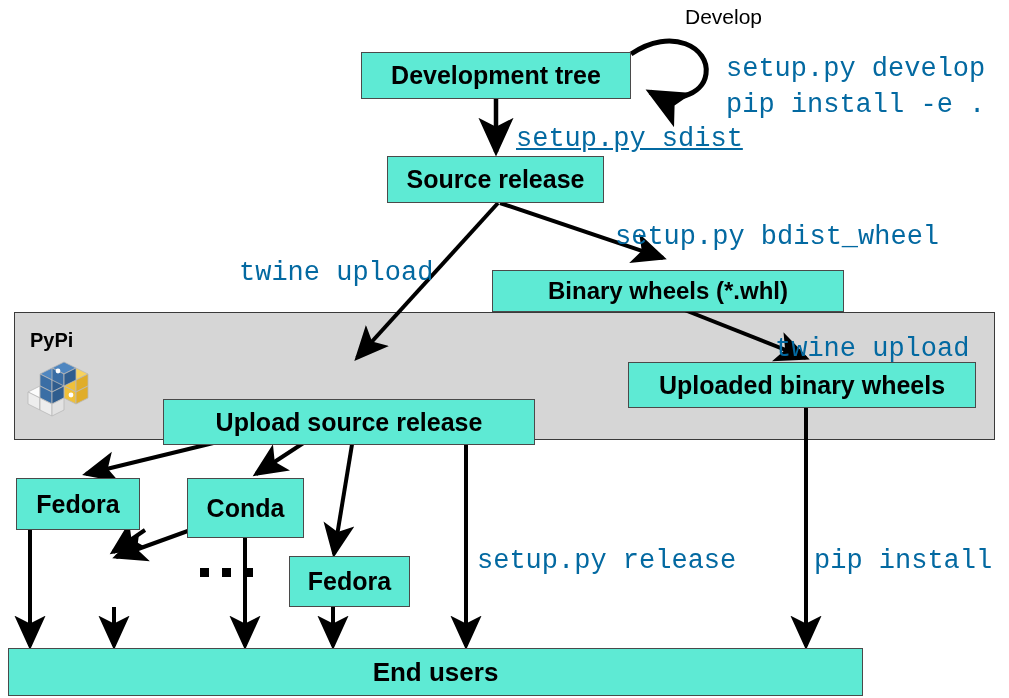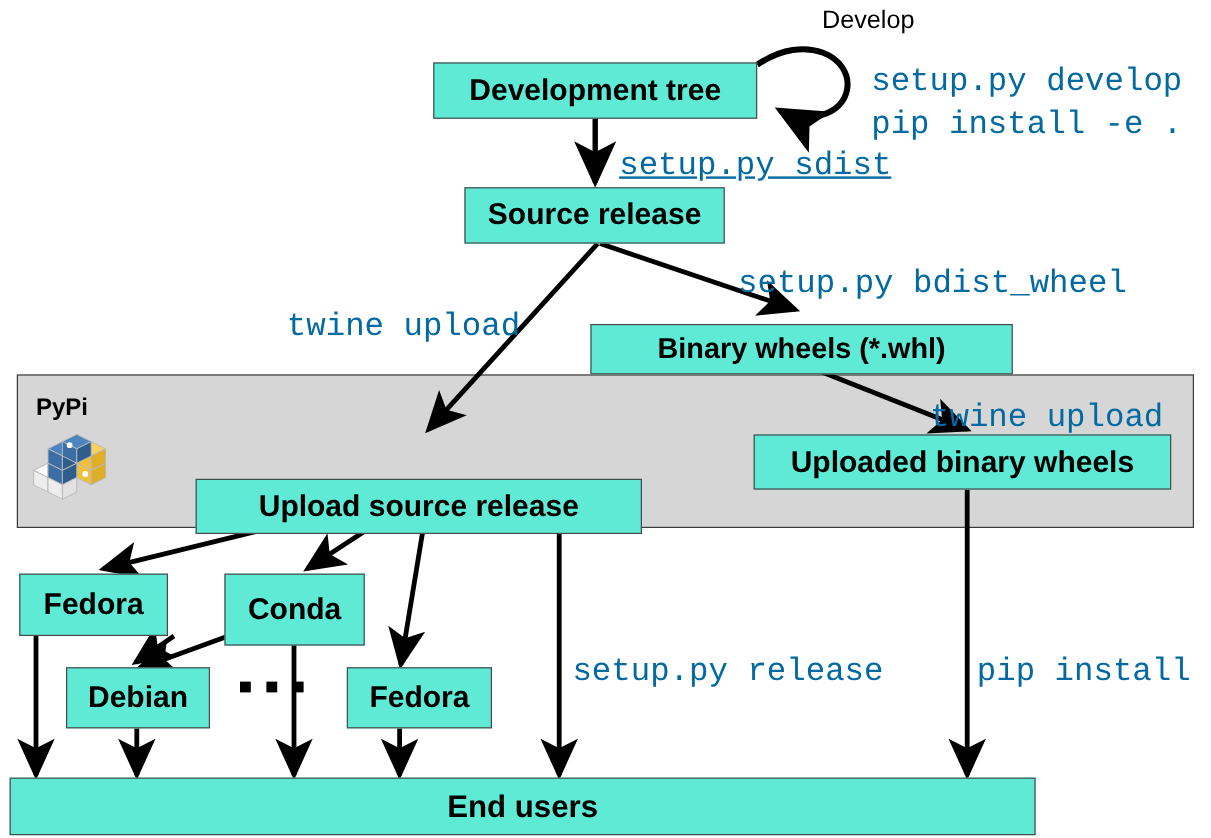--- a/index.html
+++ b/index.html
@@ -172,21 +172,20 @@
   <div class="node" style="left:492px; top:270px; width:352px; height:42px; font-size:24px;">Binary wheels (*.whl)</div>
 
   <div class="node" style="left:163px; top:362px; width:372px; height:46px; font-size:25px;margin-top:37px;">Upload source release</div>
 
   <div class="node" style="left:628px; top:362px; width:348px; height:46px; font-size:25px;">Uploaded binary wheels</div>
 
   <div class="node" style="left:16px; top:478px; width:124px; height:52px; font-size:25px;">Fedora</div>
 
   <div class="node" style="left:187px; top:478px; width:117px; height:60px; font-size:25px;">Conda</div>
 
-  <div class="node" style="left:55px; top:556px; width:120px; height:51px; font-size:25px;">Debian</div>
 
   <div class="node" style="left:273px; top:556px; width:121px; height:51px; font-size:25px;margin-left:16px;">Fedora</div>
 
   <div class="node" style="left:8px; top:648px; width:855px; height:48px; font-size:26px;">End users</div>
 
   <div class="dots" style="left:200px; top:568px;">
     <i></i>
     <i></i>
     <i></i>
   </div>

